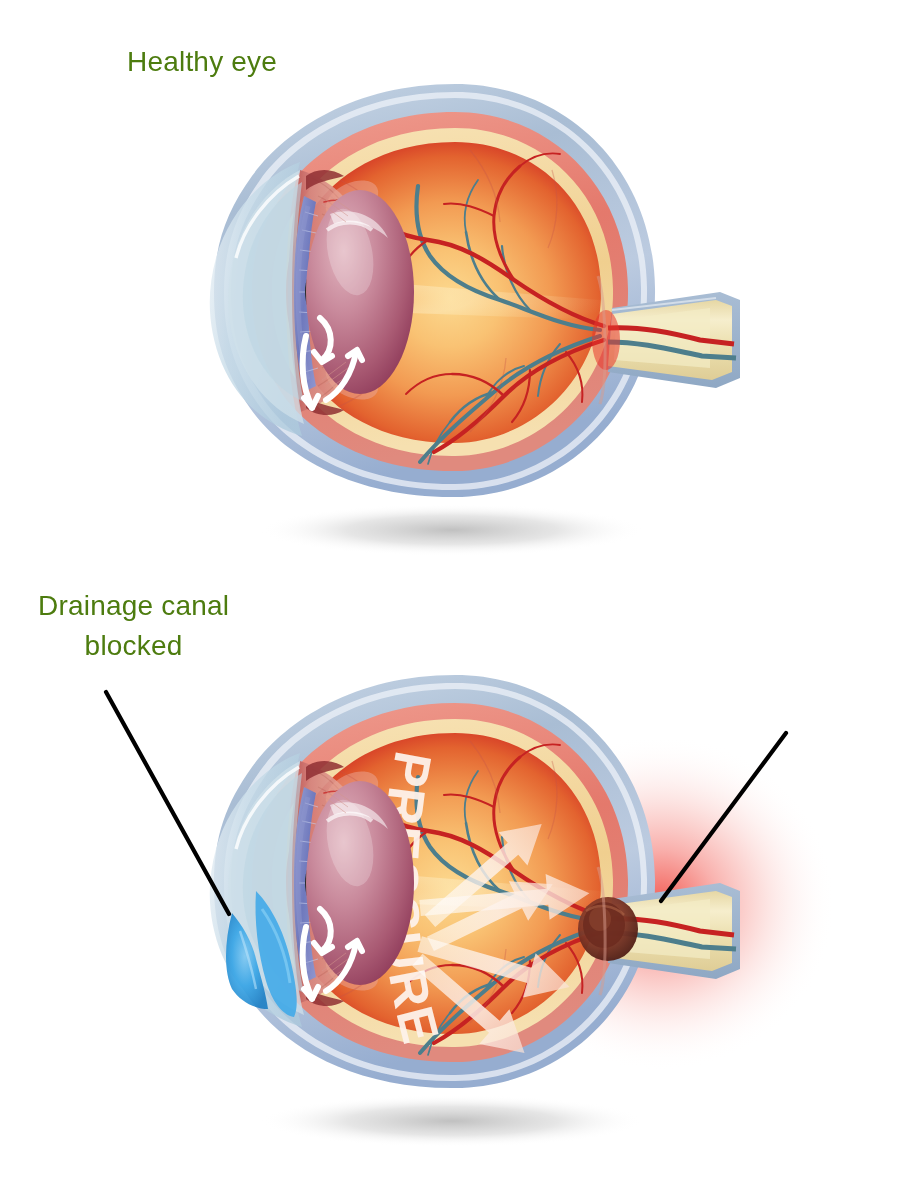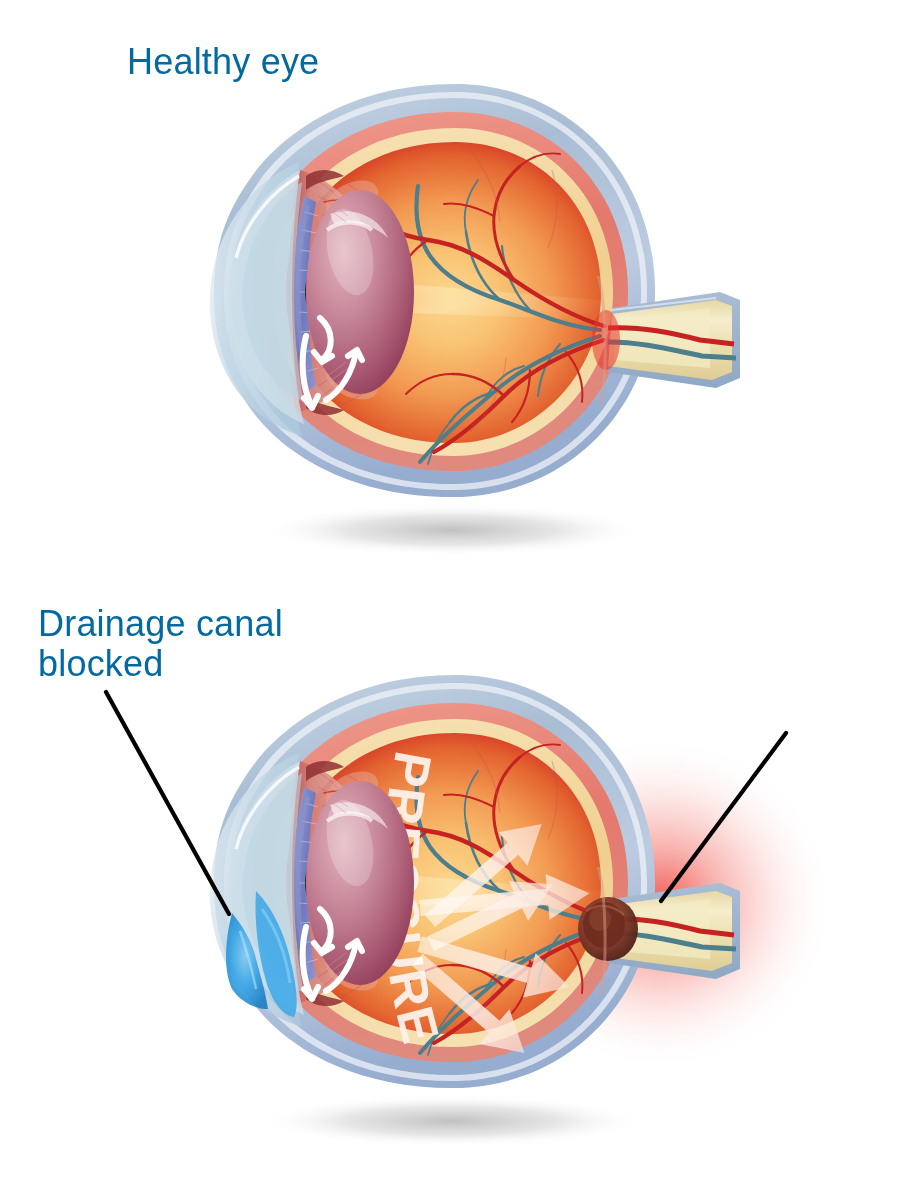--- a/index.html
+++ b/index.html
@@ -3,25 +3,25 @@
 <meta charset="utf-8">
 <style>
   html,body{margin:0;padding:0;background:#ffffff;}
   body{
     width:920px;height:1182px;position:relative;overflow:hidden;
     font-family:"Liberation Sans","DejaVu Sans",sans-serif;
     background:#ffffff;
   }
   .stage{position:absolute;inset:0;}
   .label{
-    position:absolute;color:#0369a1;font-size:36px;line-height:40px;
-    font-weight:400;white-space:pre-line;letter-spacing:0.2px;
+    position:absolute;color:#4d7c0f;font-size:28px;line-height:40px;
+    font-weight:400;white-space:pre-line;letter-spacing:0.2px;text-align:center;
   }
   #lbl-healthy{left:127px;top:42px;}
-  #lbl-drainage{left:38px;top:604px;}
+  #lbl-drainage{left:38px;top:586px;}
   #lbl-highpressure{left:668px;top:604px;}
   svg{display:block;position:absolute;left:0;top:0;}
   .leader{stroke:#000;stroke-width:4.2;fill:none;stroke-linecap:round;}
 </style>
 </head>
 <body>
 
 <div class="stage">
 
   <svg width="920" height="591" viewBox="0 0 920 591" style="top:0;">

